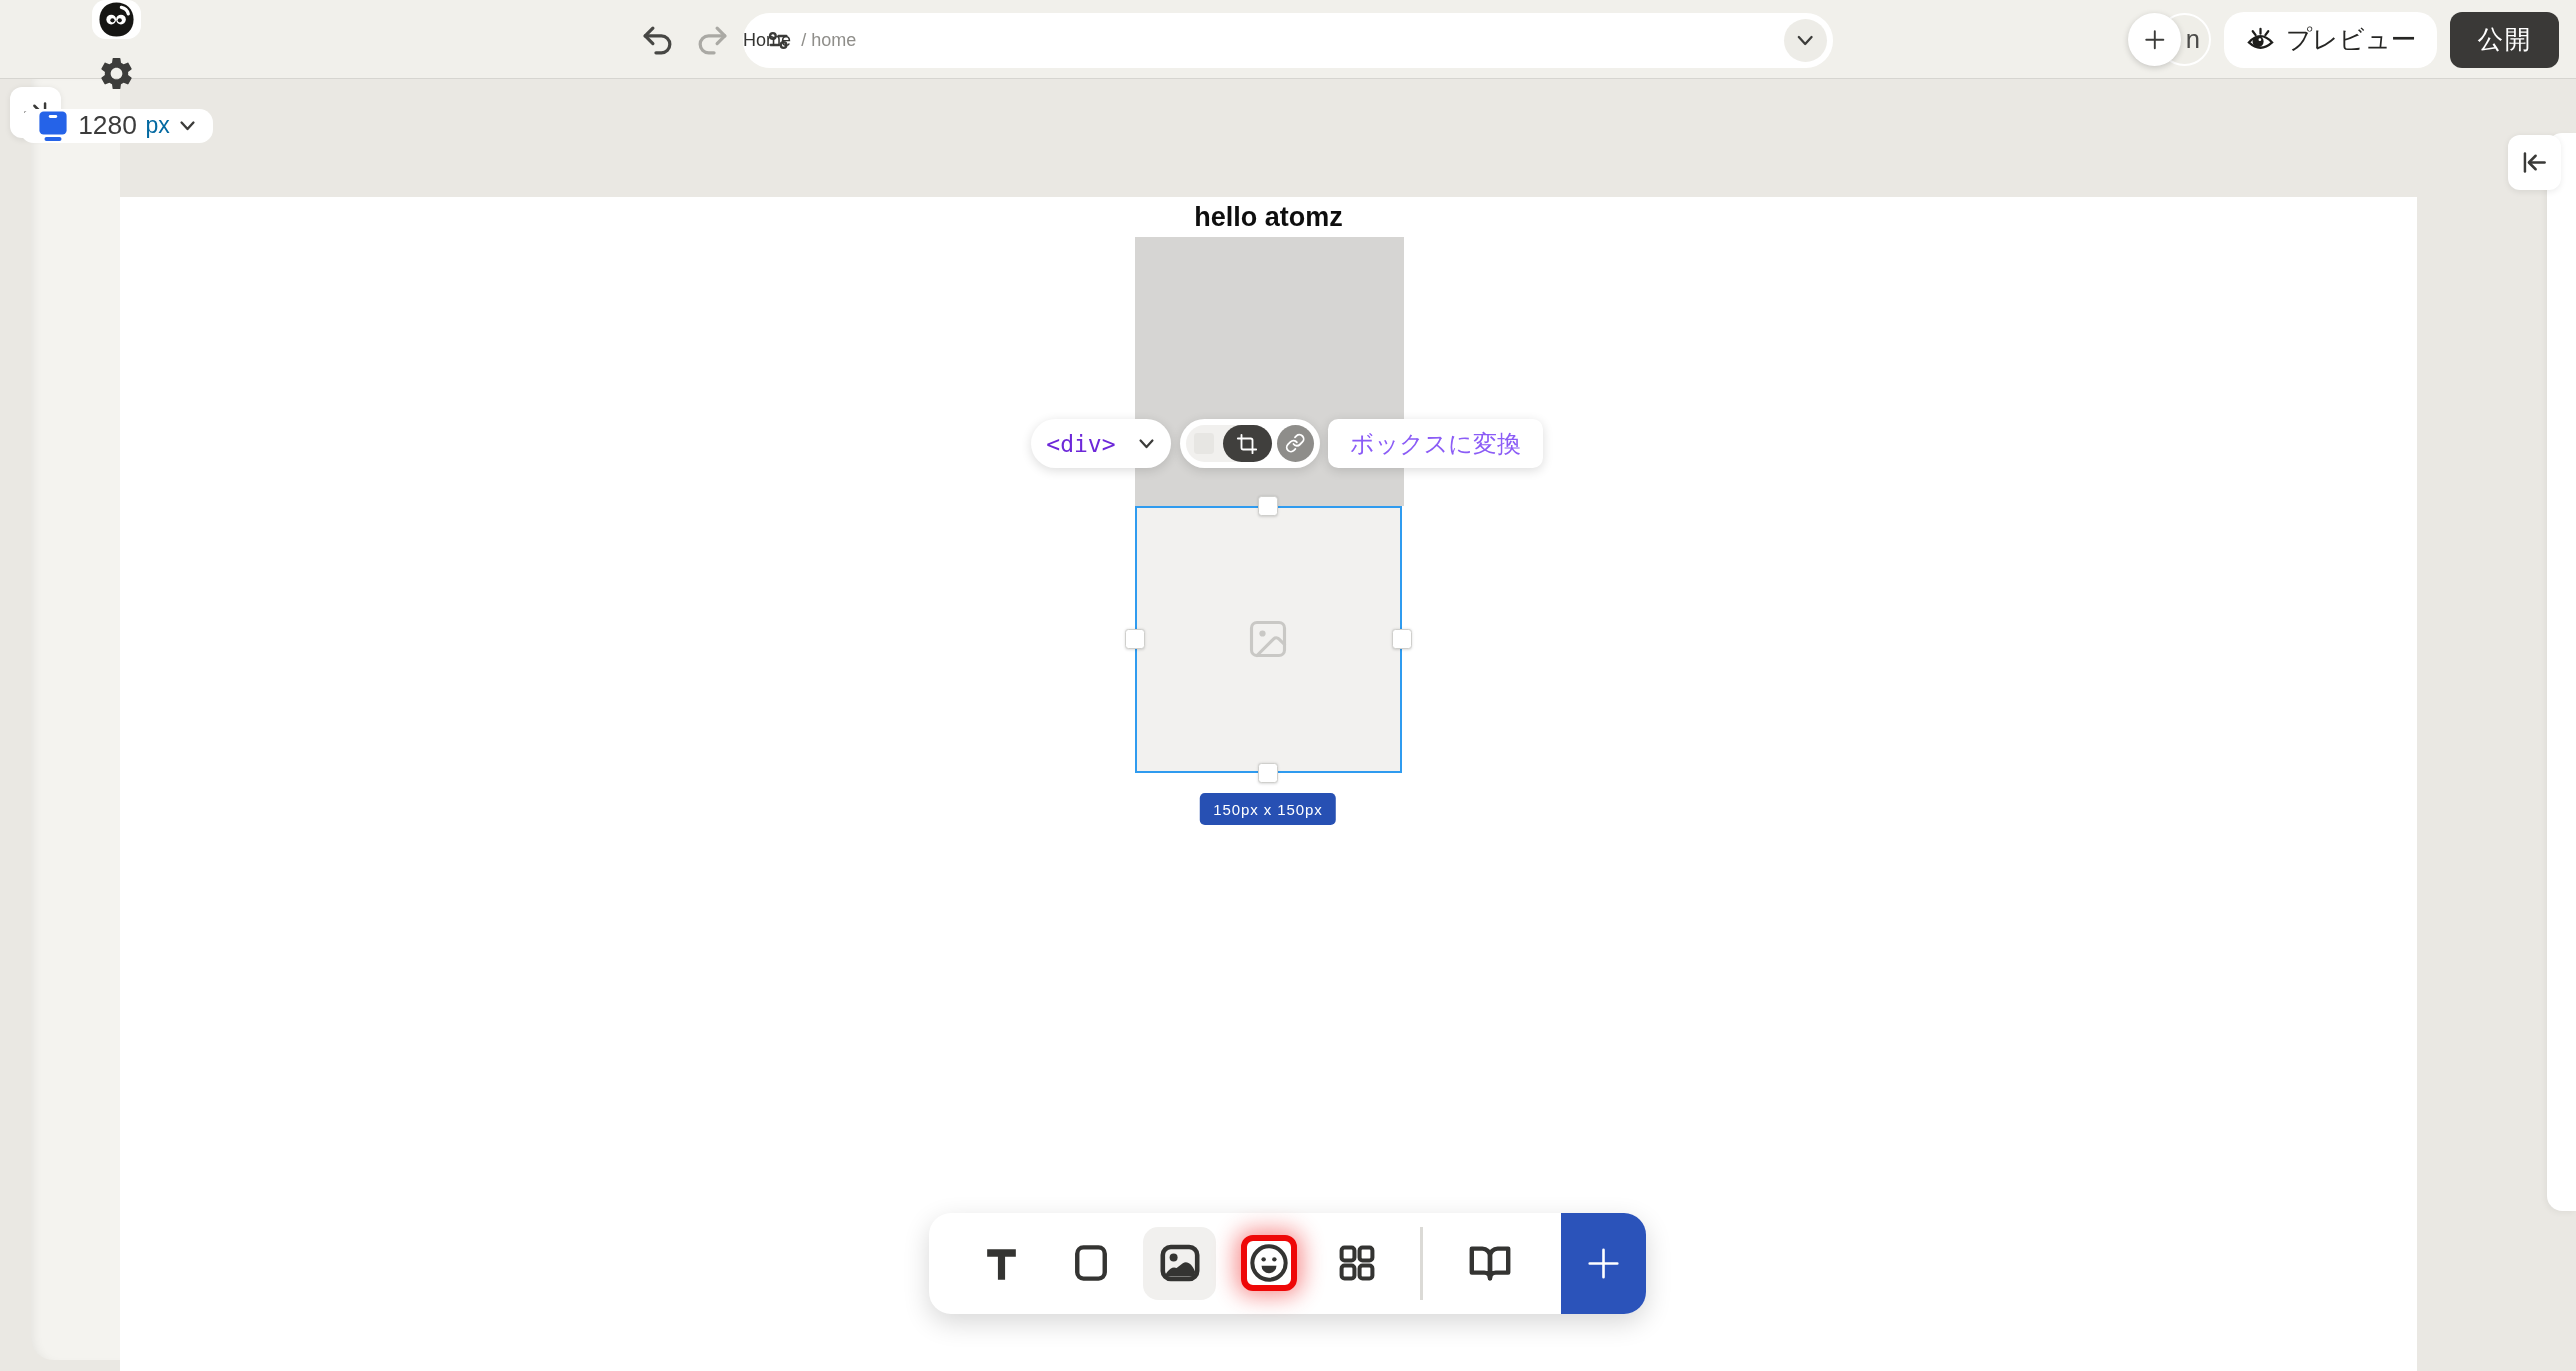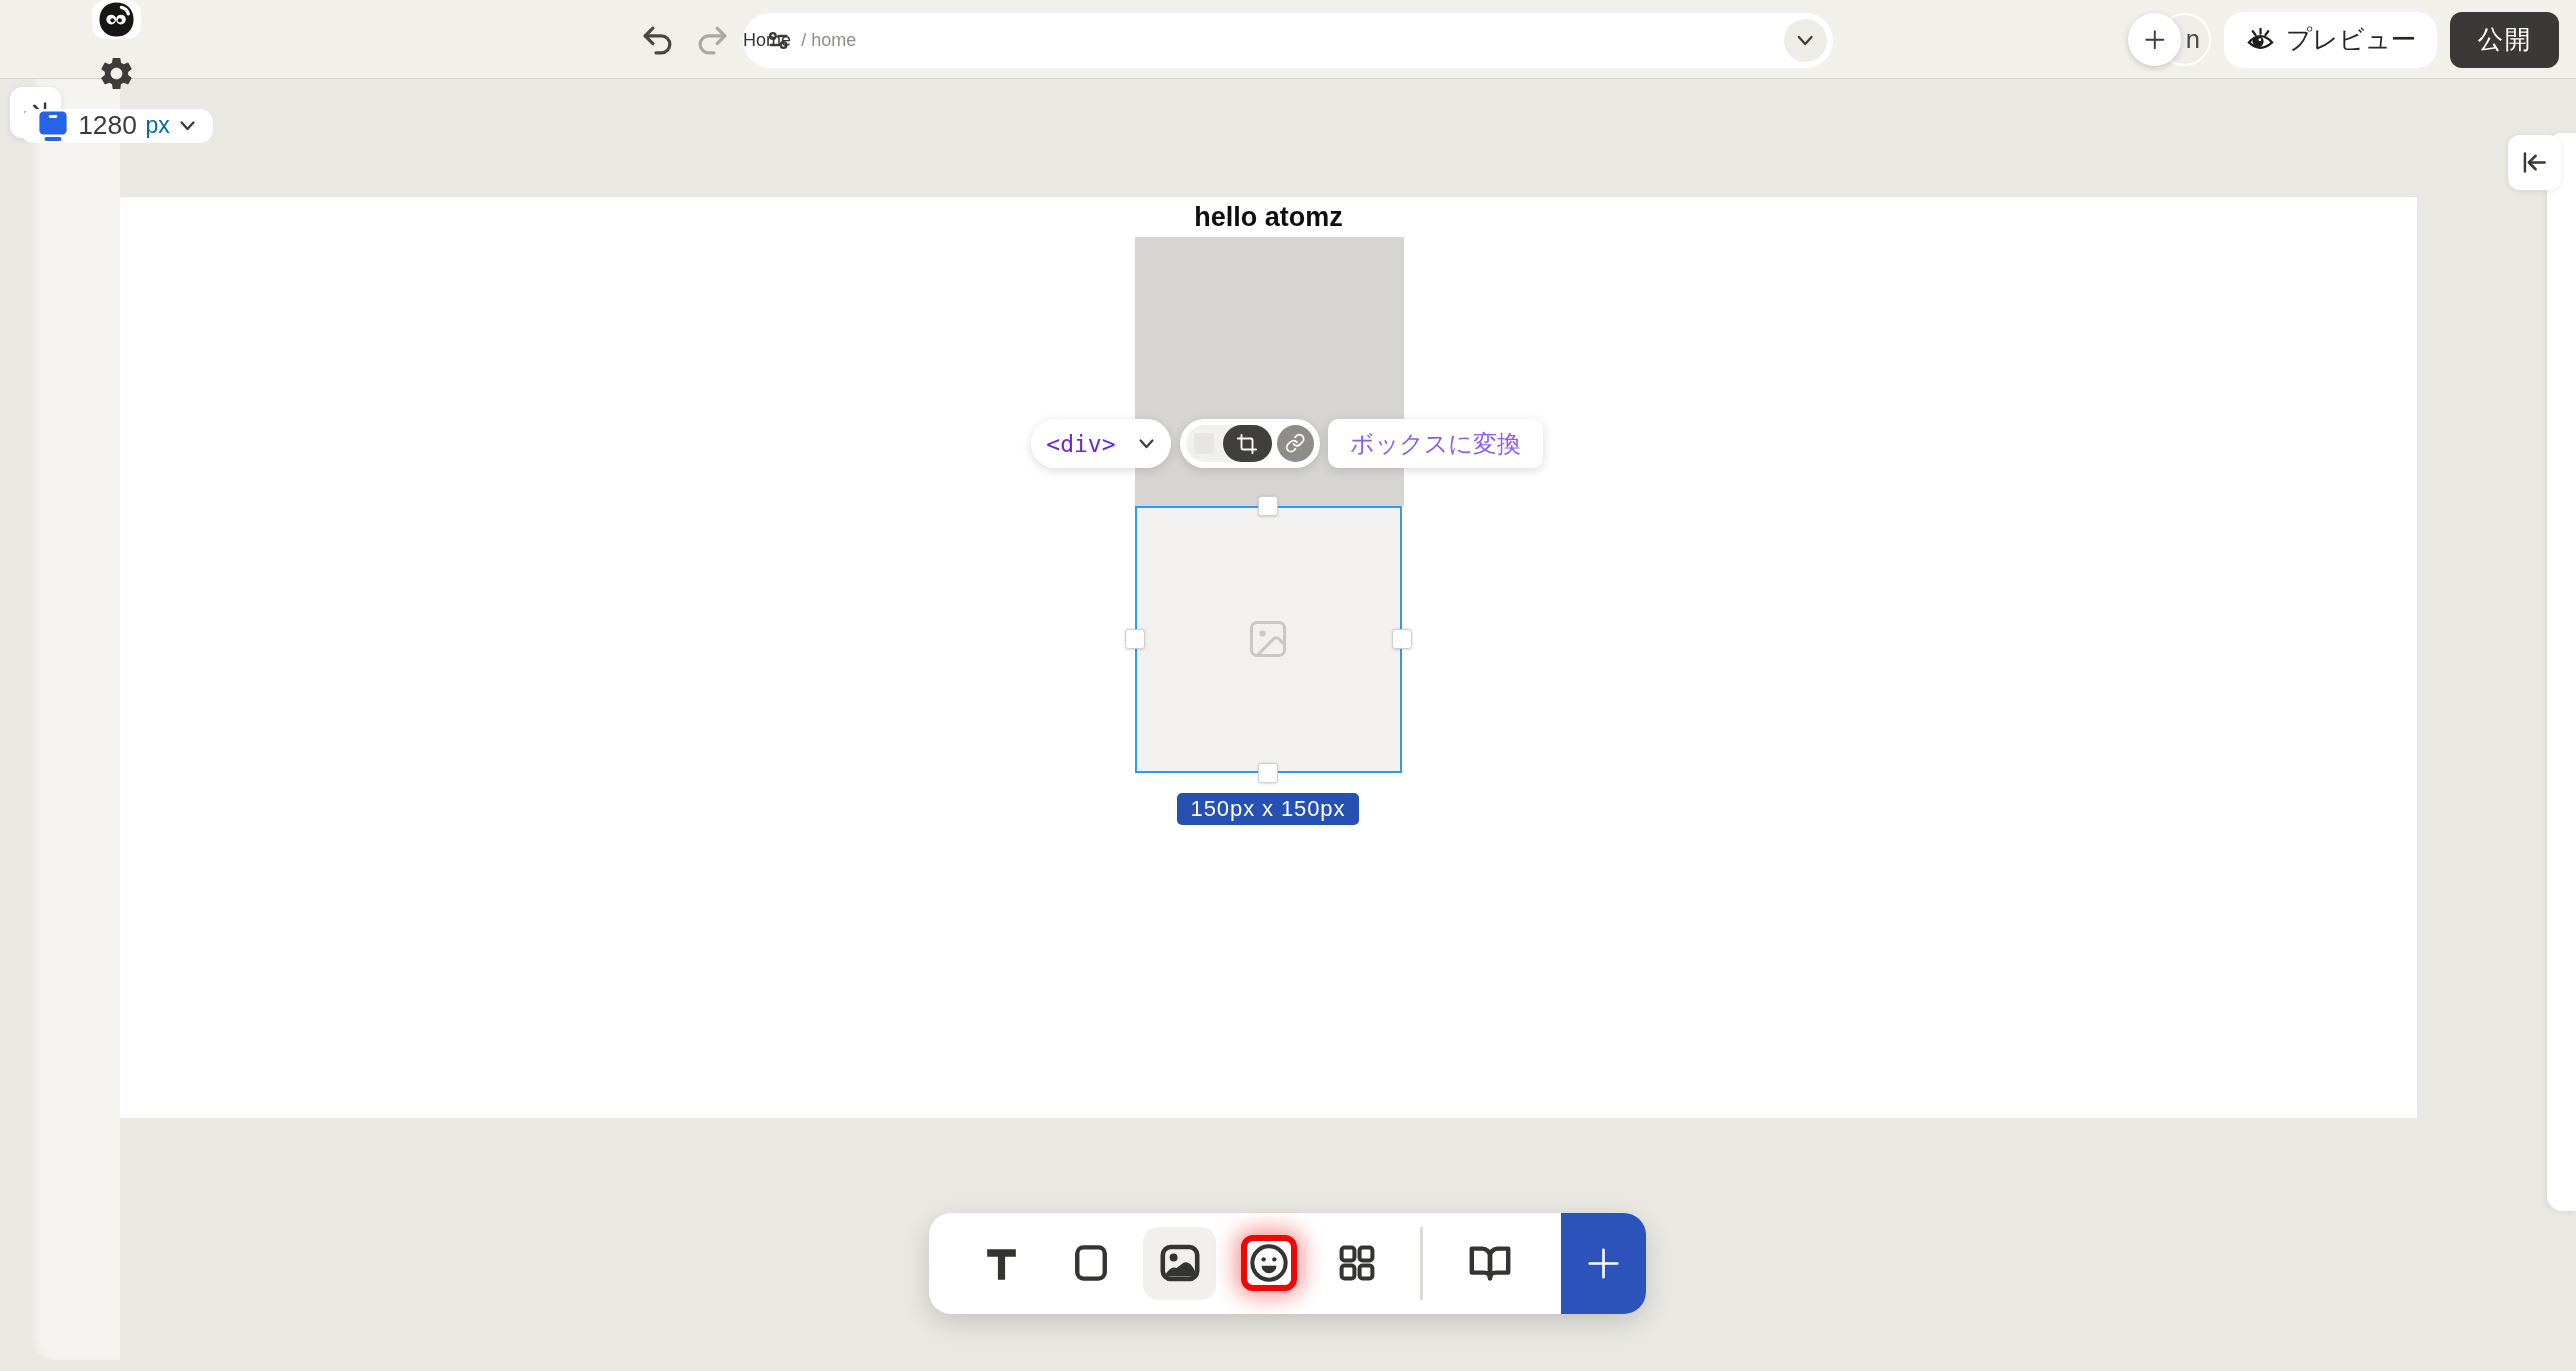--- a/index.html
+++ b/index.html
@@ -34,31 +34,31 @@
   .preview-btn{height:56px;border-radius:20px;background:#fff;border:none;display:flex;align-items:center;gap:10.2px;padding:0 20.4px;font-size:25.6px;color:#262624;cursor:pointer;font-family:inherit;}
   .publish-btn{height:56px;border-radius:12px;background:var(--publish-dark);border:none;display:flex;align-items:center;padding:0 27px;font-size:25.6px;color:#fff;cursor:pointer;font-family:inherit;letter-spacing:1.7px;}
 
   
   .left-rail{position:absolute;left:31px;top:79px;width:89px;height:1281px;background:#f4f3ef;border-radius:0 0 0 22px;box-shadow:inset 8.5px 0 10.2px -6.8px rgba(0,0,0,.07);}
   .expand-tab{position:absolute;left:10.2px;top:87px;width:51px;height:51px;background:#fff;border-radius:12px;box-shadow:0 1.7px 6.8px rgba(0,0,0,.08);display:flex;align-items:center;justify-content:center;border:none;cursor:pointer;color:#3a3a38;z-index:5;}
   .right-rail{position:absolute;right:0;top:133px;width:29px;height:1078px;background:#fff;border-radius:15.3px 0 0 15.3px;box-shadow:-1.7px 1.7px 6.8px rgba(0,0,0,.05);}
   .collapse-tab{position:absolute;left:2508px;top:135px;width:53px;height:55px;background:#fff;border-radius:12px;box-shadow:0 1.7px 6.8px rgba(0,0,0,.08);display:flex;align-items:center;justify-content:center;border:none;cursor:pointer;color:#3a3a38;z-index:5;}
 
   
-  .canvas{position:absolute;left:120px;top:197px;width:2297px;height:921px;background:#fff;}
+  .canvas{position:absolute;left:120px;top:197px;width:2297px;height:1175px;background:#fff;}
   .canvas-heading{position:absolute;left:0;right:0;top:5.1px;text-align:center;font-size:27px;color:#0e0e0e;}
   .gray-box{position:absolute;left:1015px;top:40px;width:269px;height:269px;background:#d6d5d3;}
   .selection-box{position:absolute;left:1015px;top:309px;width:267px;height:267px;background:#f2f1ef;border:2.6px solid var(--selection-blue);cursor:move;}
   .img-ph{position:absolute;left:1126px;top:420px;color:#c9c8c5;}
   .handle{position:absolute;width:20.4px;height:20.4px;background:#fff;border:1.7px solid #cfcfcc;border-radius:3.4px;box-shadow:0 0.9px 2.6px rgba(0,0,0,.15);z-index:6;cursor:pointer;}
   .h-top{left:1138px;top:299px;}
   .h-bottom{left:1138px;top:566px;}
   .h-left{left:1005px;top:432px;}
   .h-right{left:1272px;top:432px;}
-  .size-badge{position:absolute;left:1148px;top:596px;transform:translateX(-50%);height:32px;display:flex;align-items:center;padding:0 13.6px;background:var(--badge-blue);border-radius:5.1px;color:#fff;font-size:22px;letter-spacing:0.9px;white-space:nowrap;}
+  .size-badge{position:absolute;left:1148px;top:596px;transform:translateX(-50%);height:32px;display:flex;align-items:center;padding:0 13.6px;background:var(--badge-blue);border-radius:5.1px;color:#fff;font-size:15px;letter-spacing:0.9px;white-space:nowrap;}
 
   
   .sel-toolbar{position:absolute;left:911px;top:222px;display:flex;align-items:center;gap:8.5px;z-index:8;}
   .pill{background:#fff;border-radius:25px;height:49px;box-shadow:0 2.6px 10.2px rgba(0,0,0,.14);display:flex;align-items:center;}
   .tag-pill{width:140px;justify-content:space-between;padding:0 15.3px;border:none;cursor:pointer;}
   .tag-label{font-family:"DejaVu Sans Mono",monospace;font-size:23px;color:#6d28d9;}
   .tools-pill{padding:0 6px;gap:5.1px;}
   .seg-capsule{height:37px;background:#f1f0ee;border-radius:19px;display:flex;align-items:center;}
   .faint-btn{width:37px;height:37px;border:none;background:transparent;border-radius:50%;display:flex;align-items:center;justify-content:center;cursor:pointer;}
   .faint-square{width:20.4px;height:20.4px;background:#e7e6e3;border-radius:3.4px;}

